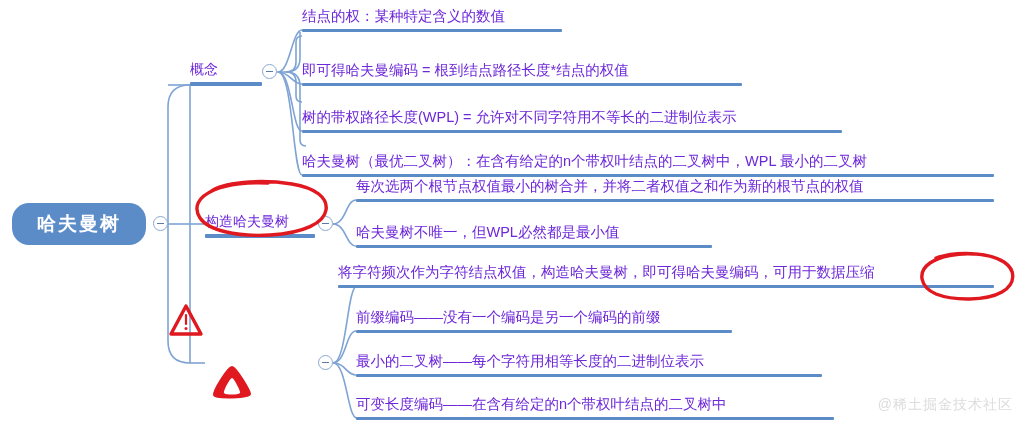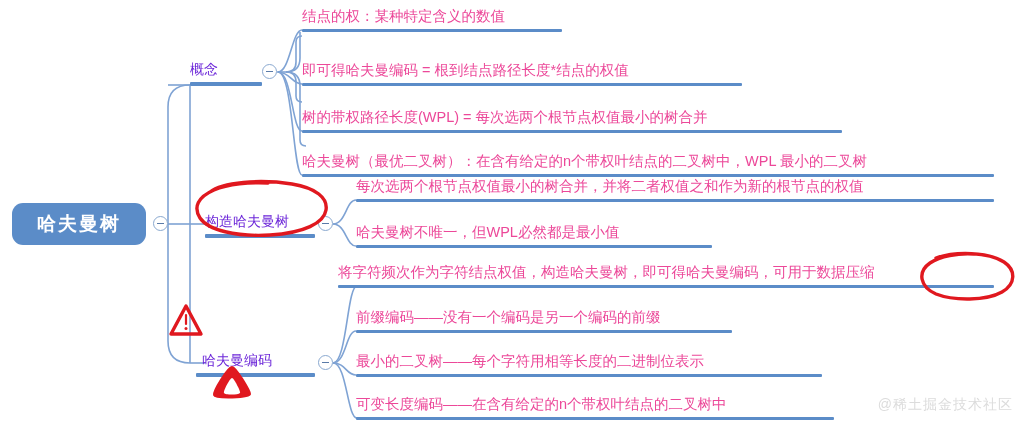--- a/index.html
+++ b/index.html
@@ -23,21 +23,21 @@
     height: 424px;
     pointer-events: none;
   }
   
   .root-node {
     position: absolute;
     left: 12px;
     top: 203px;
     width: 134px;
     height: 42px;
-    border-radius: 11px;
+    border-radius: 17px;
     background: #5b8cc8;
     color: #ffffff;
     font-size: 19px;
     font-weight: bold;
     letter-spacing: 2px;
     display: flex;
     align-items: center;
     justify-content: center;
     box-sizing: border-box;
   }
@@ -84,21 +84,21 @@
   
   .leaf {
     position: absolute;
     white-space: nowrap;
   }
   .leaf .ltext {
     position: absolute;
     left: 0;
     bottom: 6px;
     font-size: 14.5px;
-    color: #ec4899;
+    color: #6d28d9;
     white-space: nowrap;
   }
   .leaf .lbar {
     position: absolute;
     left: 0;
     bottom: 0;
     height: 3.5px;
     background: #5b8cc8;
     border-radius: 1px;
   }
@@ -178,21 +178,21 @@
     <span class="ltext">结点的权：某种特定含义的数值</span>
     <span class="lbar" style="width:260px;"></span>
   </div>
 
   <div class="leaf" style="left:302px; top:56px; height:30px;">
     <span class="ltext">即可得哈夫曼编码 = 根到结点路径长度*结点的权值</span>
     <span class="lbar" style="width:440px;"></span>
   </div>
 
   <div class="leaf" style="left:302px; top:103px; height:30px;">
-    <span class="ltext">树的带权路径长度(WPL) = 每次选两个根节点权值最小的树合并</span>
+    <span class="ltext">树的带权路径长度(WPL) = 允许对不同字符用不等长的二进制位表示</span>
     <span class="lbar" style="width:540px;"></span>
   </div>
 
   <div class="leaf" style="left:302px; top:147px; height:30px;">
     <span class="ltext">哈夫曼树（最优二叉树）：在含有给定的n个带权叶结点的二叉树中，WPL 最小的二叉树</span>
     <span class="lbar" style="width:692px;"></span>
   </div>
 
   <div class="branch" style="left:205px; top:208px; width:110px; height:30px;">
     <span class="btext">构造哈夫曼树</span>
@@ -203,24 +203,20 @@
   <div class="leaf" style="left:356px; top:172px; height:30px;">
     <span class="ltext">每次选两个根节点权值最小的树合并，并将二者权值之和作为新的根节点的权值</span>
     <span class="lbar" style="width:638px;"></span>
   </div>
 
   <div class="leaf" style="left:356px; top:218px; height:30px;">
     <span class="ltext">哈夫曼树不唯一，但WPL必然都是最小值</span>
     <span class="lbar" style="width:356px;"></span>
   </div>
 
-  <div class="branch" style="left:196px; top:347px; width:119px; height:30px;">
-    <span class="btext" style="left:6px;">哈夫曼编码</span>
-    <span class="bbar" style="width:119px;"></span>
-  </div>
   <div class="toggle" style="left:318px; top:355px;"></div>
 
   <div class="leaf" style="left:338px; top:258px; height:30px;">
     <span class="ltext">将字符频次作为字符结点权值，构造哈夫曼树，即可得哈夫曼编码，可用于数据压缩</span>
     <span class="lbar" style="width:656px;"></span>
   </div>
 
   <div class="leaf" style="left:356px; top:303px; height:30px;">
     <span class="ltext">前缀编码——没有一个编码是另一个编码的前缀</span>
     <span class="lbar" style="width:376px;"></span>

